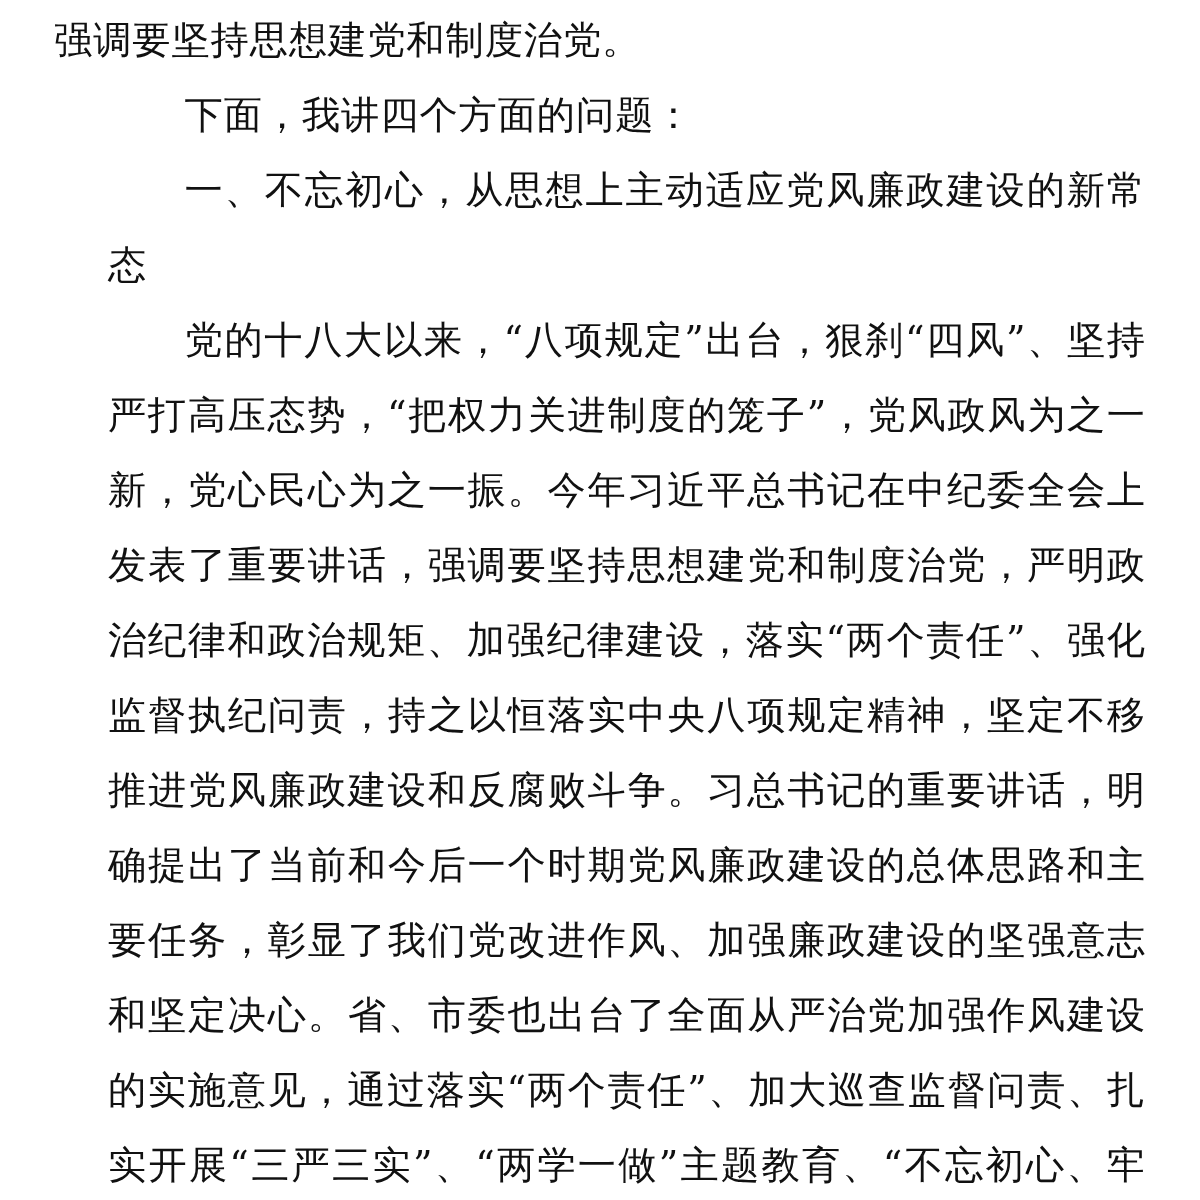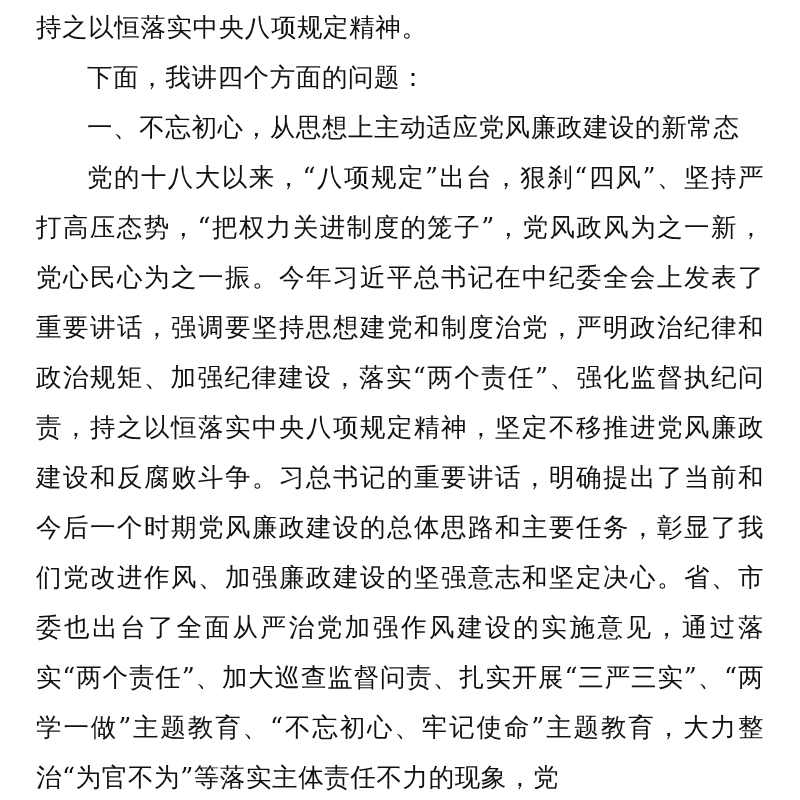--- a/index.html
+++ b/index.html
@@ -26,25 +26,26 @@
     color: #111111;
     letter-spacing: 0.6px;
     text-align: justify;
     text-justify: inter-ideograph;
     margin: 0;
     white-space: pre-wrap;
     word-break: break-all;
   }
   .indent {
     text-indent: 2em;
+    margin-left: 36px;
   }
 </style>
 </head>
 <body>
 
 <div class="page">
   <div class="doc-body">
-    <p class="para">持之以恒落实中央八项规定精神。</p>
+    <p class="para">强调要坚持思想建党和制度治党。</p>
     <p class="para indent">下面，我讲四个方面的问题：</p>
     <p class="para indent">一、不忘初心，从思想上主动适应党风廉政建设的新常态</p>
     <p class="para indent">党的十八大以来，“八项规定”出台，狠刹“四风”、坚持严打高压态势，“把权力关进制度的笼子”，党风政风为之一新，党心民心为之一振。今年习近平总书记在中纪委全会上发表了重要讲话，强调要坚持思想建党和制度治党，严明政治纪律和政治规矩、加强纪律建设，落实“两个责任”、强化监督执纪问责，持之以恒落实中央八项规定精神，坚定不移推进党风廉政建设和反腐败斗争。习总书记的重要讲话，明确提出了当前和今后一个时期党风廉政建设的总体思路和主要任务，彰显了我们党改进作风、加强廉政建设的坚强意志和坚定决心。省、市委也出台了全面从严治党加强作风建设的实施意见，通过落实“两个责任”、加大巡查监督问责、扎实开展“三严三实”、“两学一做”主题教育、“不忘初心、牢记使命”主题教育，大力整治“为官不为”等落实主体责任不力的现象，党</p>
   </div>
 </div>
 
 </body></html>

